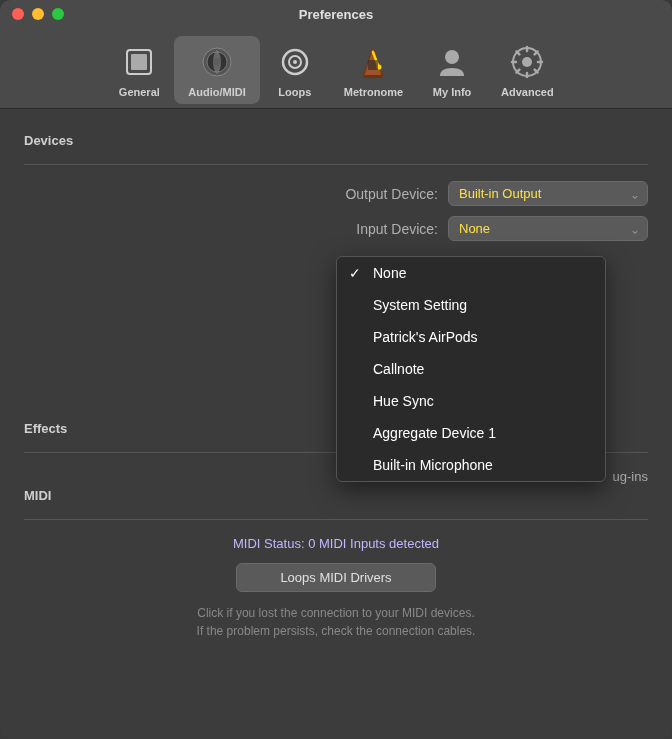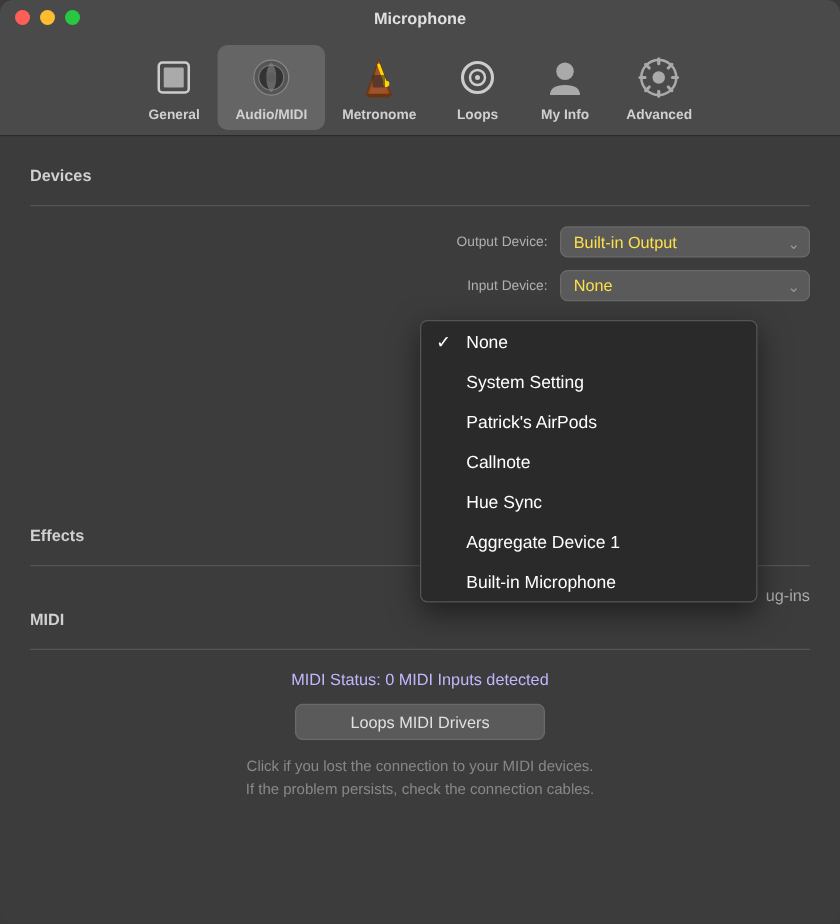--- a/index.html
+++ b/index.html
@@ -127,21 +127,21 @@
 
     .field-row {
       display: flex;
       align-items: center;
       justify-content: flex-end;
       margin-bottom: 10px;
       position: relative;
     }
 
     .field-label {
-      font-size: 11px;
+      font-size: 14px;
       color: #b0b0b0;
       margin-right: 10px;
       text-align: right;
       min-width: 120px;
     }
 
     .select-box {
       background: #5a5a5a;
       border: 1px solid #6a6a6a;
       border-radius: 6px;
@@ -263,21 +263,21 @@
 <body>
 
 <div class="window">
 
   <div class="title-bar">
     <div class="title-bar-buttons">
       <div class="tb-btn tb-close"></div>
       <div class="tb-btn tb-min"></div>
       <div class="tb-btn tb-max"></div>
     </div>
-    <span class="title-bar-title">Microphone</span>
+    <span class="title-bar-title">Preferences</span>
   </div>
 
   <div class="toolbar">
 
     <div class="toolbar-item">
       <div class="toolbar-icon">
         <svg class="icon-svg" viewBox="0 0 36 36" fill="none">
           <rect x="6" y="6" width="24" height="24" rx="3" stroke="#ccc" stroke-width="2" fill="none"></rect>
           <rect x="10" y="10" width="16" height="16" rx="1" fill="#aaa"></rect>
         </svg>
@@ -293,44 +293,44 @@
           <circle cx="18" cy="18" r="4" fill="#222"></circle>
           <path d="M18 6 Q22 10 22 18 Q22 26 18 30 Q14 26 14 18 Q14 10 18 6Z" fill="#888" opacity="0.6"></path>
         </svg>
       </div>
       <span class="toolbar-label">Audio/MIDI</span>
     </div>
 
     <div class="toolbar-item">
       <div class="toolbar-icon">
         <svg class="icon-svg" viewBox="0 0 36 36" fill="none">
-
-          <polygon points="18,4 28,32 8,32" fill="#8B4513" stroke="#6B3410" stroke-width="1"></polygon>
-          <polygon points="18,4 26,32 10,32" fill="#A0522D"></polygon>
-
-          <line x1="18" y1="8" x2="24" y2="24" stroke="#FFD700" stroke-width="2.5" stroke-linecap="round"></line>
-          <circle cx="24" cy="23" r="2.5" fill="#FFD700"></circle>
-
-          <rect x="13" y="16" width="10" height="10" rx="1" fill="#2a2a2a" opacity="0.6"></rect>
-
-          <rect x="9" y="31" width="18" height="3" rx="1" fill="#6B3410"></rect>
-        </svg>
-      </div>
-      <span class="toolbar-label">Metronome</span>
-    </div>
-
-    <div class="toolbar-item">
-      <div class="toolbar-icon">
-        <svg class="icon-svg" viewBox="0 0 36 36" fill="none">
           <circle cx="18" cy="18" r="12" stroke="#ccc" stroke-width="2.5" fill="none"></circle>
           <circle cx="18" cy="18" r="6" stroke="#ccc" stroke-width="2" fill="none"></circle>
           <circle cx="18" cy="18" r="2" fill="#ccc"></circle>
         </svg>
       </div>
       <span class="toolbar-label">Loops</span>
+    </div>
+
+    <div class="toolbar-item">
+      <div class="toolbar-icon">
+        <svg class="icon-svg" viewBox="0 0 36 36" fill="none">
+
+          <polygon points="18,4 28,32 8,32" fill="#8B4513" stroke="#6B3410" stroke-width="1"></polygon>
+          <polygon points="18,4 26,32 10,32" fill="#A0522D"></polygon>
+
+          <line x1="18" y1="8" x2="24" y2="24" stroke="#FFD700" stroke-width="2.5" stroke-linecap="round"></line>
+          <circle cx="24" cy="23" r="2.5" fill="#FFD700"></circle>
+
+          <rect x="13" y="16" width="10" height="10" rx="1" fill="#2a2a2a" opacity="0.6"></rect>
+
+          <rect x="9" y="31" width="18" height="3" rx="1" fill="#6B3410"></rect>
+        </svg>
+      </div>
+      <span class="toolbar-label">Metronome</span>
     </div>
 
     <div class="toolbar-item">
       <div class="toolbar-icon">
         <svg class="icon-svg" viewBox="0 0 36 36" fill="none">
           <circle cx="18" cy="13" r="7" fill="#aaa"></circle>
           <path d="M6 32 Q6 24 18 24 Q30 24 30 32" fill="#aaa"></path>
         </svg>
       </div>
       <span class="toolbar-label">My Info</span>

